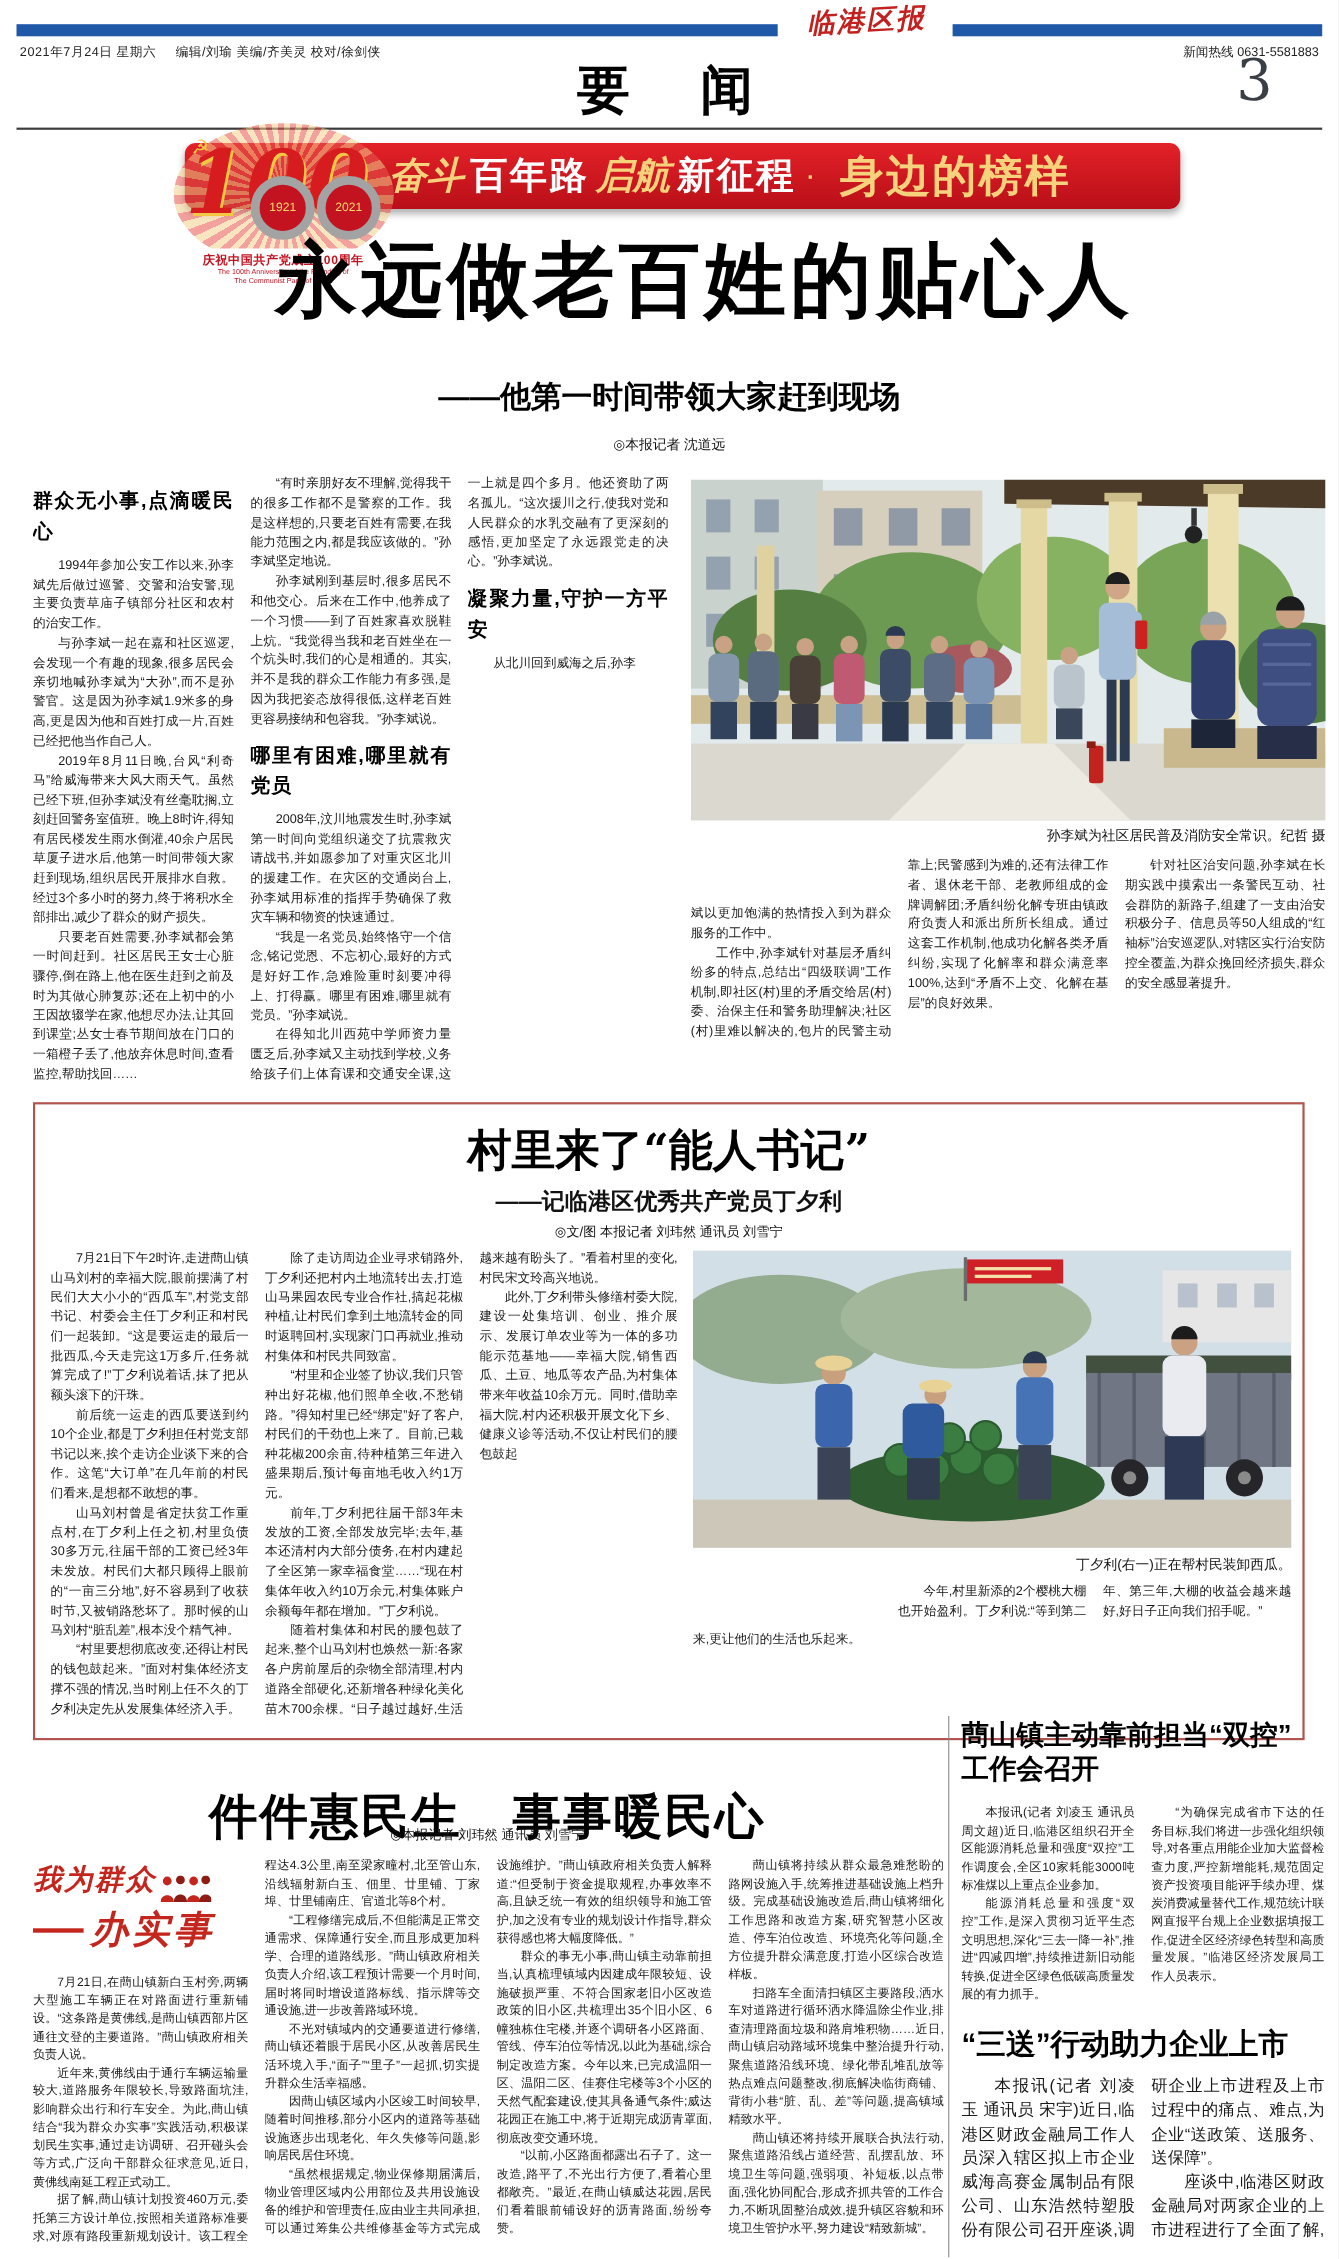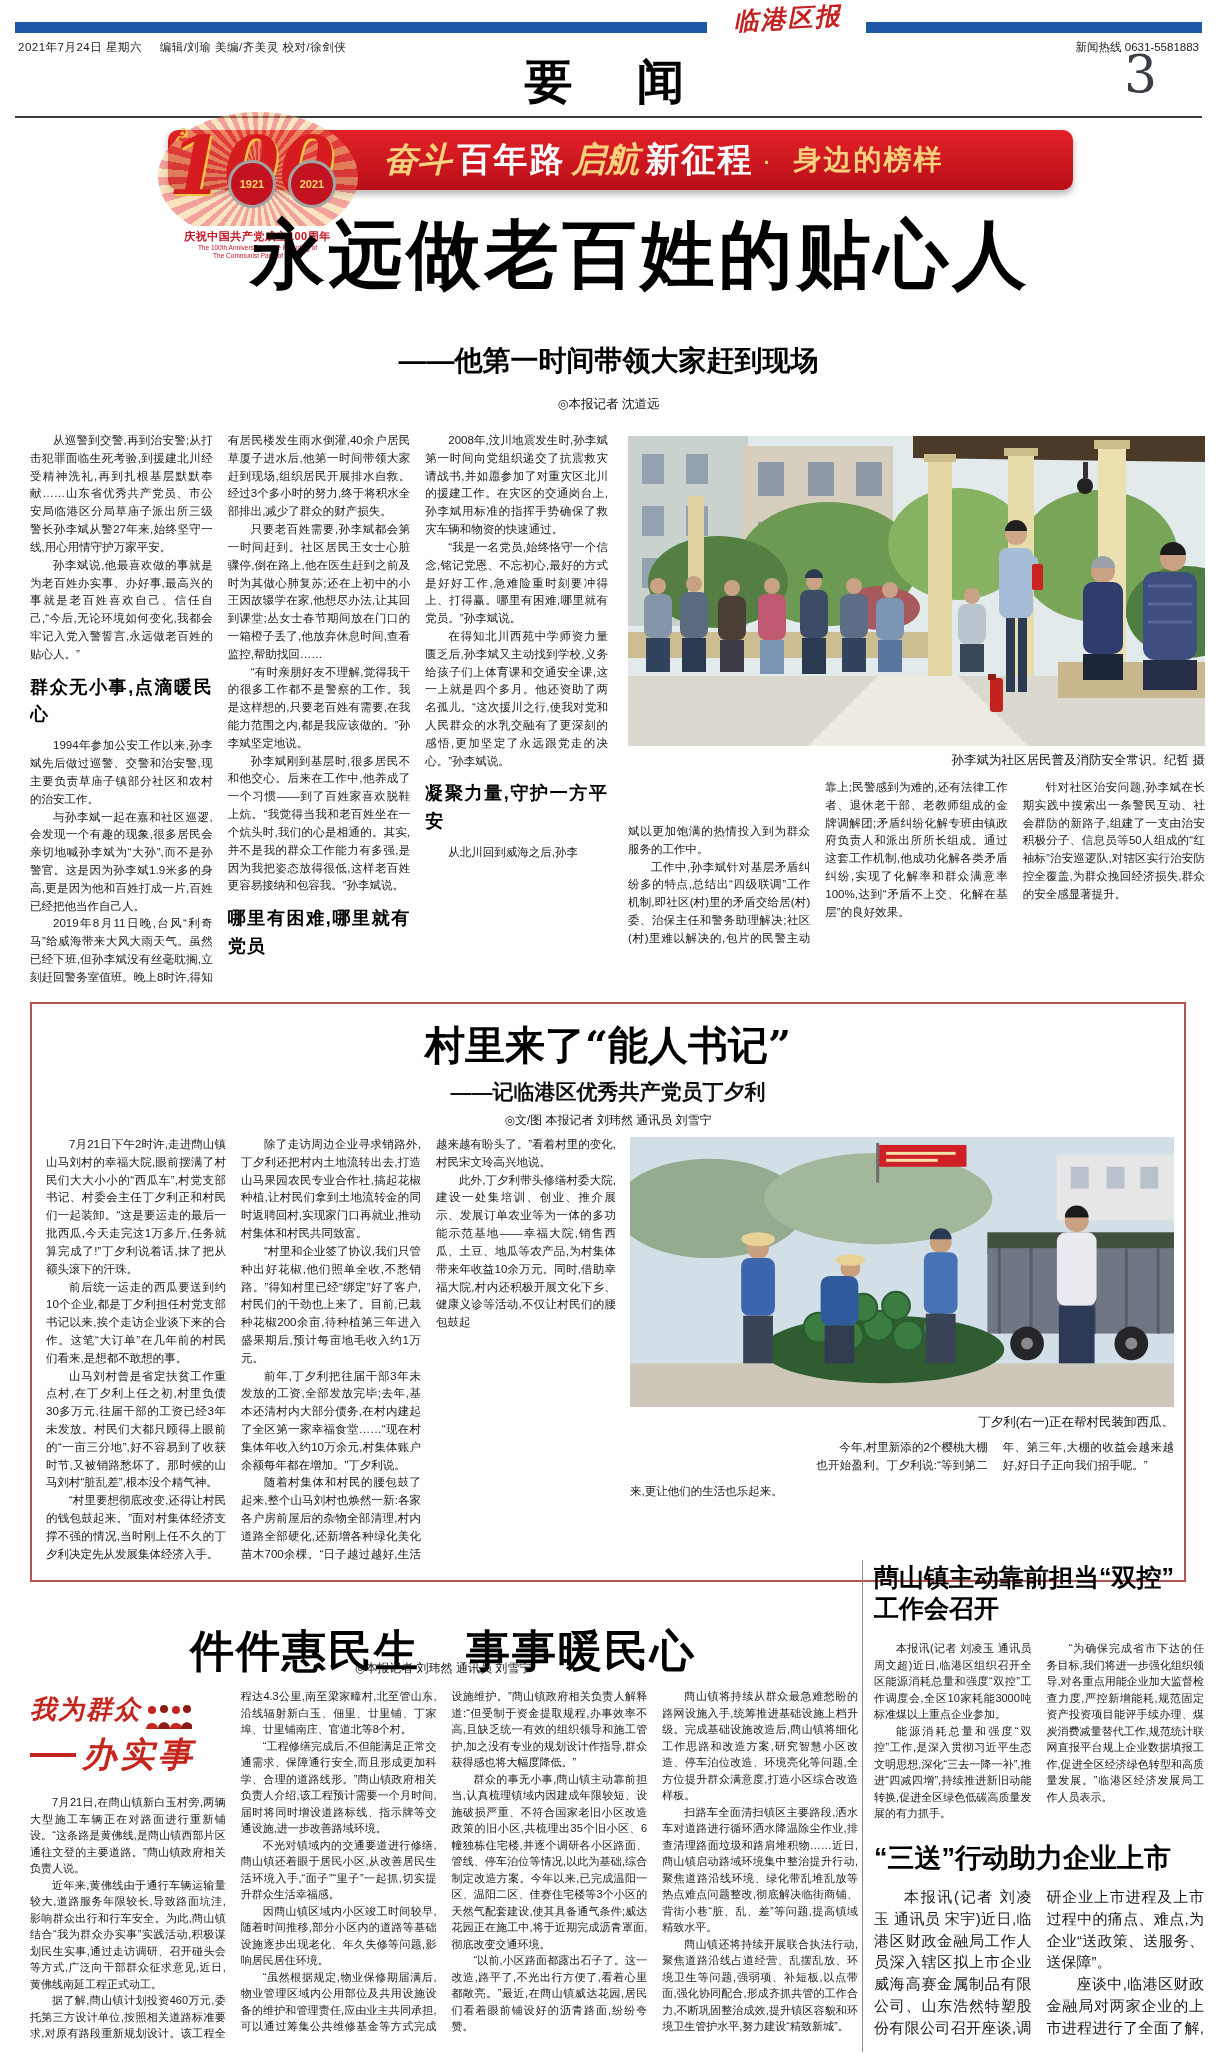--- a/index.html
+++ b/index.html
@@ -22,28 +22,28 @@
   .header-rule{position:absolute;left:15px;top:116px;width:1187px;height:2px;background:#3c3c3c;}
   
   .banner{position:absolute;left:168px;top:130px;width:905px;height:60px;border-radius:10px;
           background:linear-gradient(#e32128,#b90f18);box-shadow:0 4px 7px rgba(0,0,0,.3);
           display:flex;align-items:center;justify-content:center;padding-left:80px;box-sizing:border-box;}
   .banner span{white-space:nowrap;}
   .b-script{font-family:"DejaVu Serif","Liberation Serif",serif;font-style:italic;font-weight:bold;
             font-size:34px;color:#f7d27c;margin:0 6px;}
   .b-bold{font-size:34px;font-weight:bold;color:#fff;letter-spacing:2px;}
   .b-dot{color:#f7d27c;font-size:30px;margin:0 8px;}
-  .b-gold{font-size:28px;font-weight:bold;color:#f7d27c;letter-spacing:2px;margin-left:14px;}
+  .b-gold{font-size:40px;font-weight:bold;color:#f7d27c;letter-spacing:2px;margin-left:14px;}
   .logo100{position:absolute;left:150px;top:118px;width:215px;height:172px;}
   .rays{position:absolute;left:8px;top:-6px;width:200px;height:130px;border-radius:50%;
         background:repeating-conic-gradient(#f3d08c 0 5deg,#e8554e 5deg 10deg);opacity:.55;}
   .l-num{position:absolute;left:18px;top:8px;font-size:80px;line-height:1;font-weight:bold;font-style:italic;
          color:#d61c1f;font-family:"DejaVu Serif","Liberation Serif",serif;text-shadow:2px 2px 0 #f3c643;}
-  .ring{position:absolute;width:42px;height:42px;border-radius:50%;border:3px solid #a3a3a3;background:#c41320;
-        color:#ffd869;font-size:11px;display:flex;align-items:center;justify-content:center;font-weight:bold;}
+  .ring{position:absolute;width:42px;height:42px;border-radius:50%;border:8px solid #a3a3a3;background:#c41320;
+        color:#ffd869;font-size:11px;display:flex;align-items:center;justify-content:center;font-weight:normal;}
   .r1{left:78px;top:42px;} .r2{left:138px;top:42px;}
   .emblem{position:absolute;left:24px;top:6px;color:#f3c643;font-size:18px;}
   .l-bottom{position:absolute;left:0;top:108px;width:215px;background:#fff;border-radius:6px;
             text-align:center;padding:3px 0 2px;}
   .l-cn{font-size:11px;font-weight:bold;color:#c41320;letter-spacing:.5px;}
   .l-en{font-size:6.5px;color:#c41320;line-height:1.25;}
   
   .h1{position:absolute;width:100%;text-align:center;font-family:"DejaVu Serif","Liberation Serif",serif;
       font-weight:bold;color:#000;padding-left:32px;}
   .a1-headline{top:206px;font-size:74px;letter-spacing:4px;}
@@ -127,24 +127,20 @@
       <div class="l-en">The 100th Anniversary of the Founding of</div>
       <div class="l-en">The Communist Party of China</div>
     </div>
   </div>
 
   <div class="h1 a1-headline">永远做老百姓的贴心人</div>
   <div class="a1-sub">——他第一时间带领大家赶到现场</div>
   <div class="byline a1-byline">◎本报记者 沈道远</div>
 
   <div class="a1-left colblock cols3">
-    <div>
-        <p>从巡警到交警,再到治安警;从打击犯罪面临生死考验,到援建北川经受精神洗礼,再到扎根基层默默奉献……山东省优秀共产党员、市公安局临港区分局草庙子派出所三级警长孙李斌从警27年来,始终坚守一线,用心用情守护万家平安。</p>
-        <p>孙李斌说,他最喜欢做的事就是为老百姓办实事、办好事,最高兴的事就是老百姓喜欢自己、信任自己,“今后,无论环境如何变化,我都会牢记入党入警誓言,永远做老百姓的贴心人。”</p>
-      </div>
     <h3 class="sub">群众无小事,点滴暖民心</h3>
     <div>
         <p>1994年参加公安工作以来,孙李斌先后做过巡警、交警和治安警,现主要负责草庙子镇部分社区和农村的治安工作。</p>
         <p>与孙李斌一起在嘉和社区巡逻,会发现一个有趣的现象,很多居民会亲切地喊孙李斌为“大孙”,而不是孙警官。这是因为孙李斌1.9米多的身高,更是因为他和百姓打成一片,百姓已经把他当作自己人。</p>
         <p>2019年8月11日晚,台风“利奇马”给威海带来大风大雨天气。虽然已经下班,但孙李斌没有丝毫耽搁,立刻赶回警务室值班。晚上8时许,得知有居民楼发生雨水倒灌,40余户居民草厦子进水后,他第一时间带领大家赶到现场,组织居民开展排水自救。经过3个多小时的努力,终于将积水全部排出,减少了群众的财产损失。</p>
         <p>只要老百姓需要,孙李斌都会第一时间赶到。社区居民王女士心脏骤停,倒在路上,他在医生赶到之前及时为其做心肺复苏;还在上初中的小王因故辍学在家,他想尽办法,让其回到课堂;丛女士春节期间放在门口的一箱橙子丢了,他放弃休息时间,查看监控,帮助找回……</p>
         <p>“有时亲朋好友不理解,觉得我干的很多工作都不是警察的工作。我是这样想的,只要老百姓有需要,在我能力范围之内,都是我应该做的。”孙李斌坚定地说。</p>
         <p>孙李斌刚到基层时,很多居民不和他交心。后来在工作中,他养成了一个习惯——到了百姓家喜欢脱鞋上炕。“我觉得当我和老百姓坐在一个炕头时,我们的心是相通的。其实,并不是我的群众工作能力有多强,是因为我把姿态放得很低,这样老百姓更容易接纳和包容我。”孙李斌说。</p>
       </div>
     <h3 class="sub">哪里有困难,哪里就有党员</h3>

